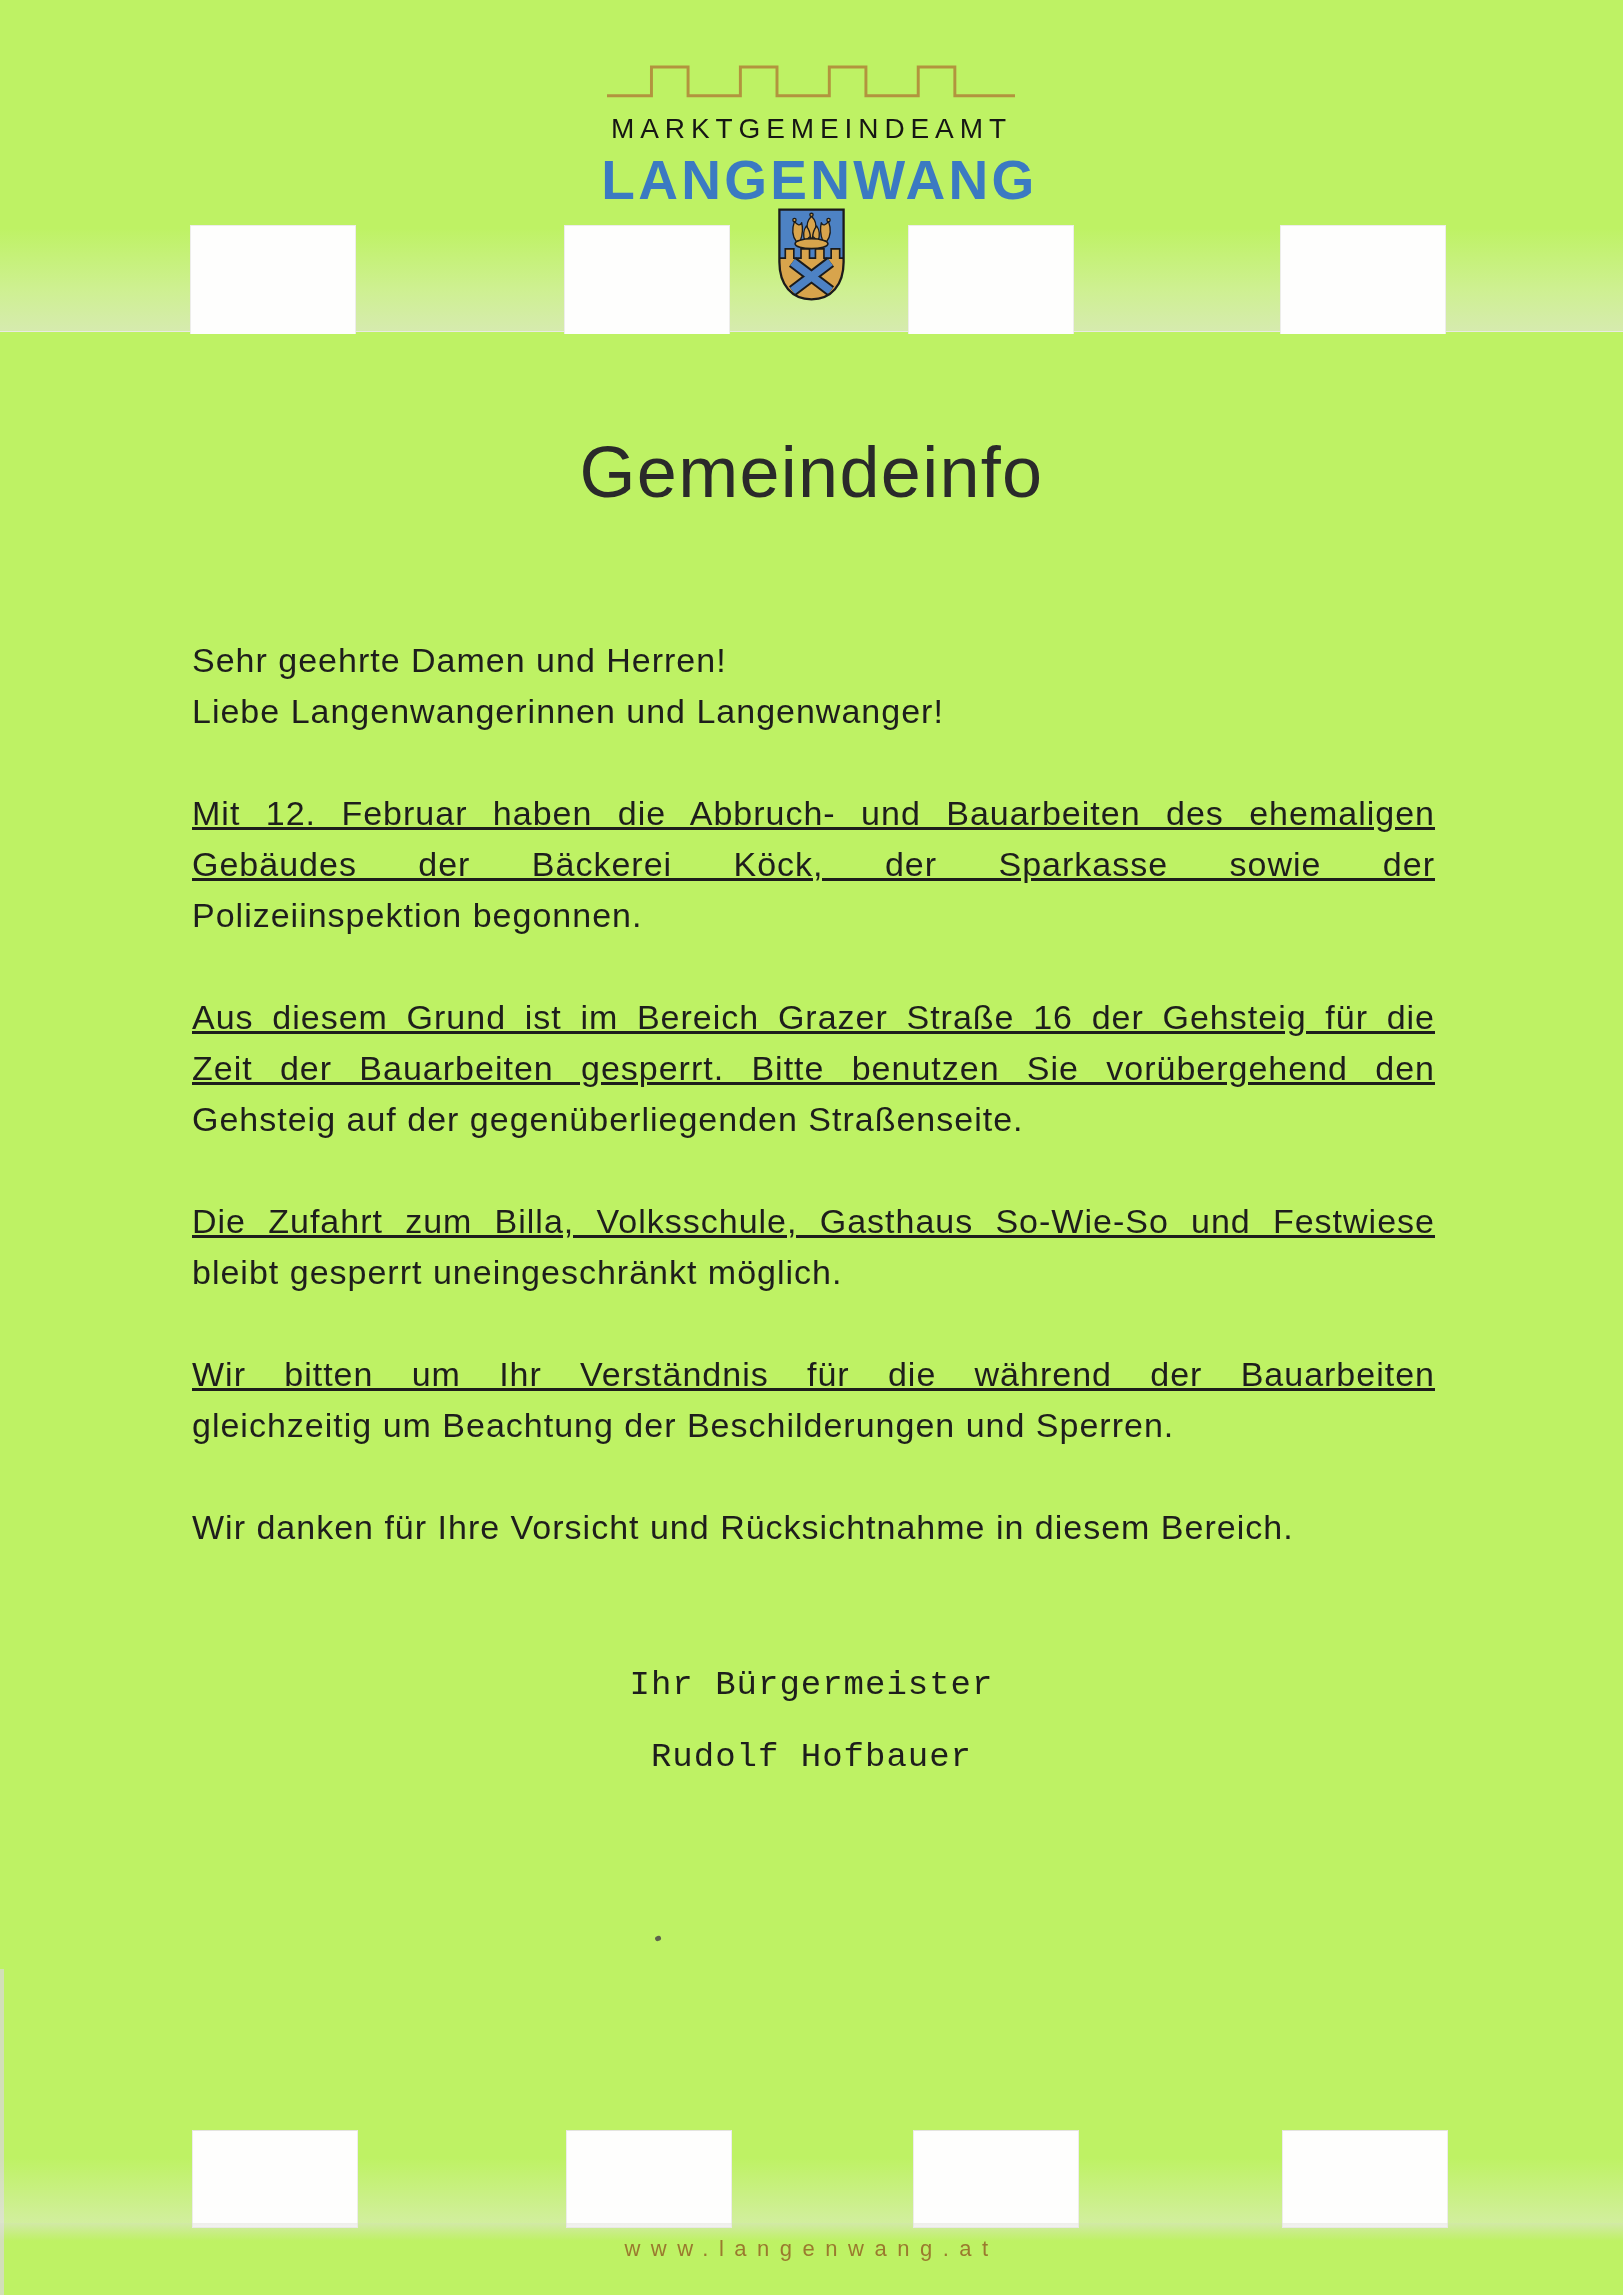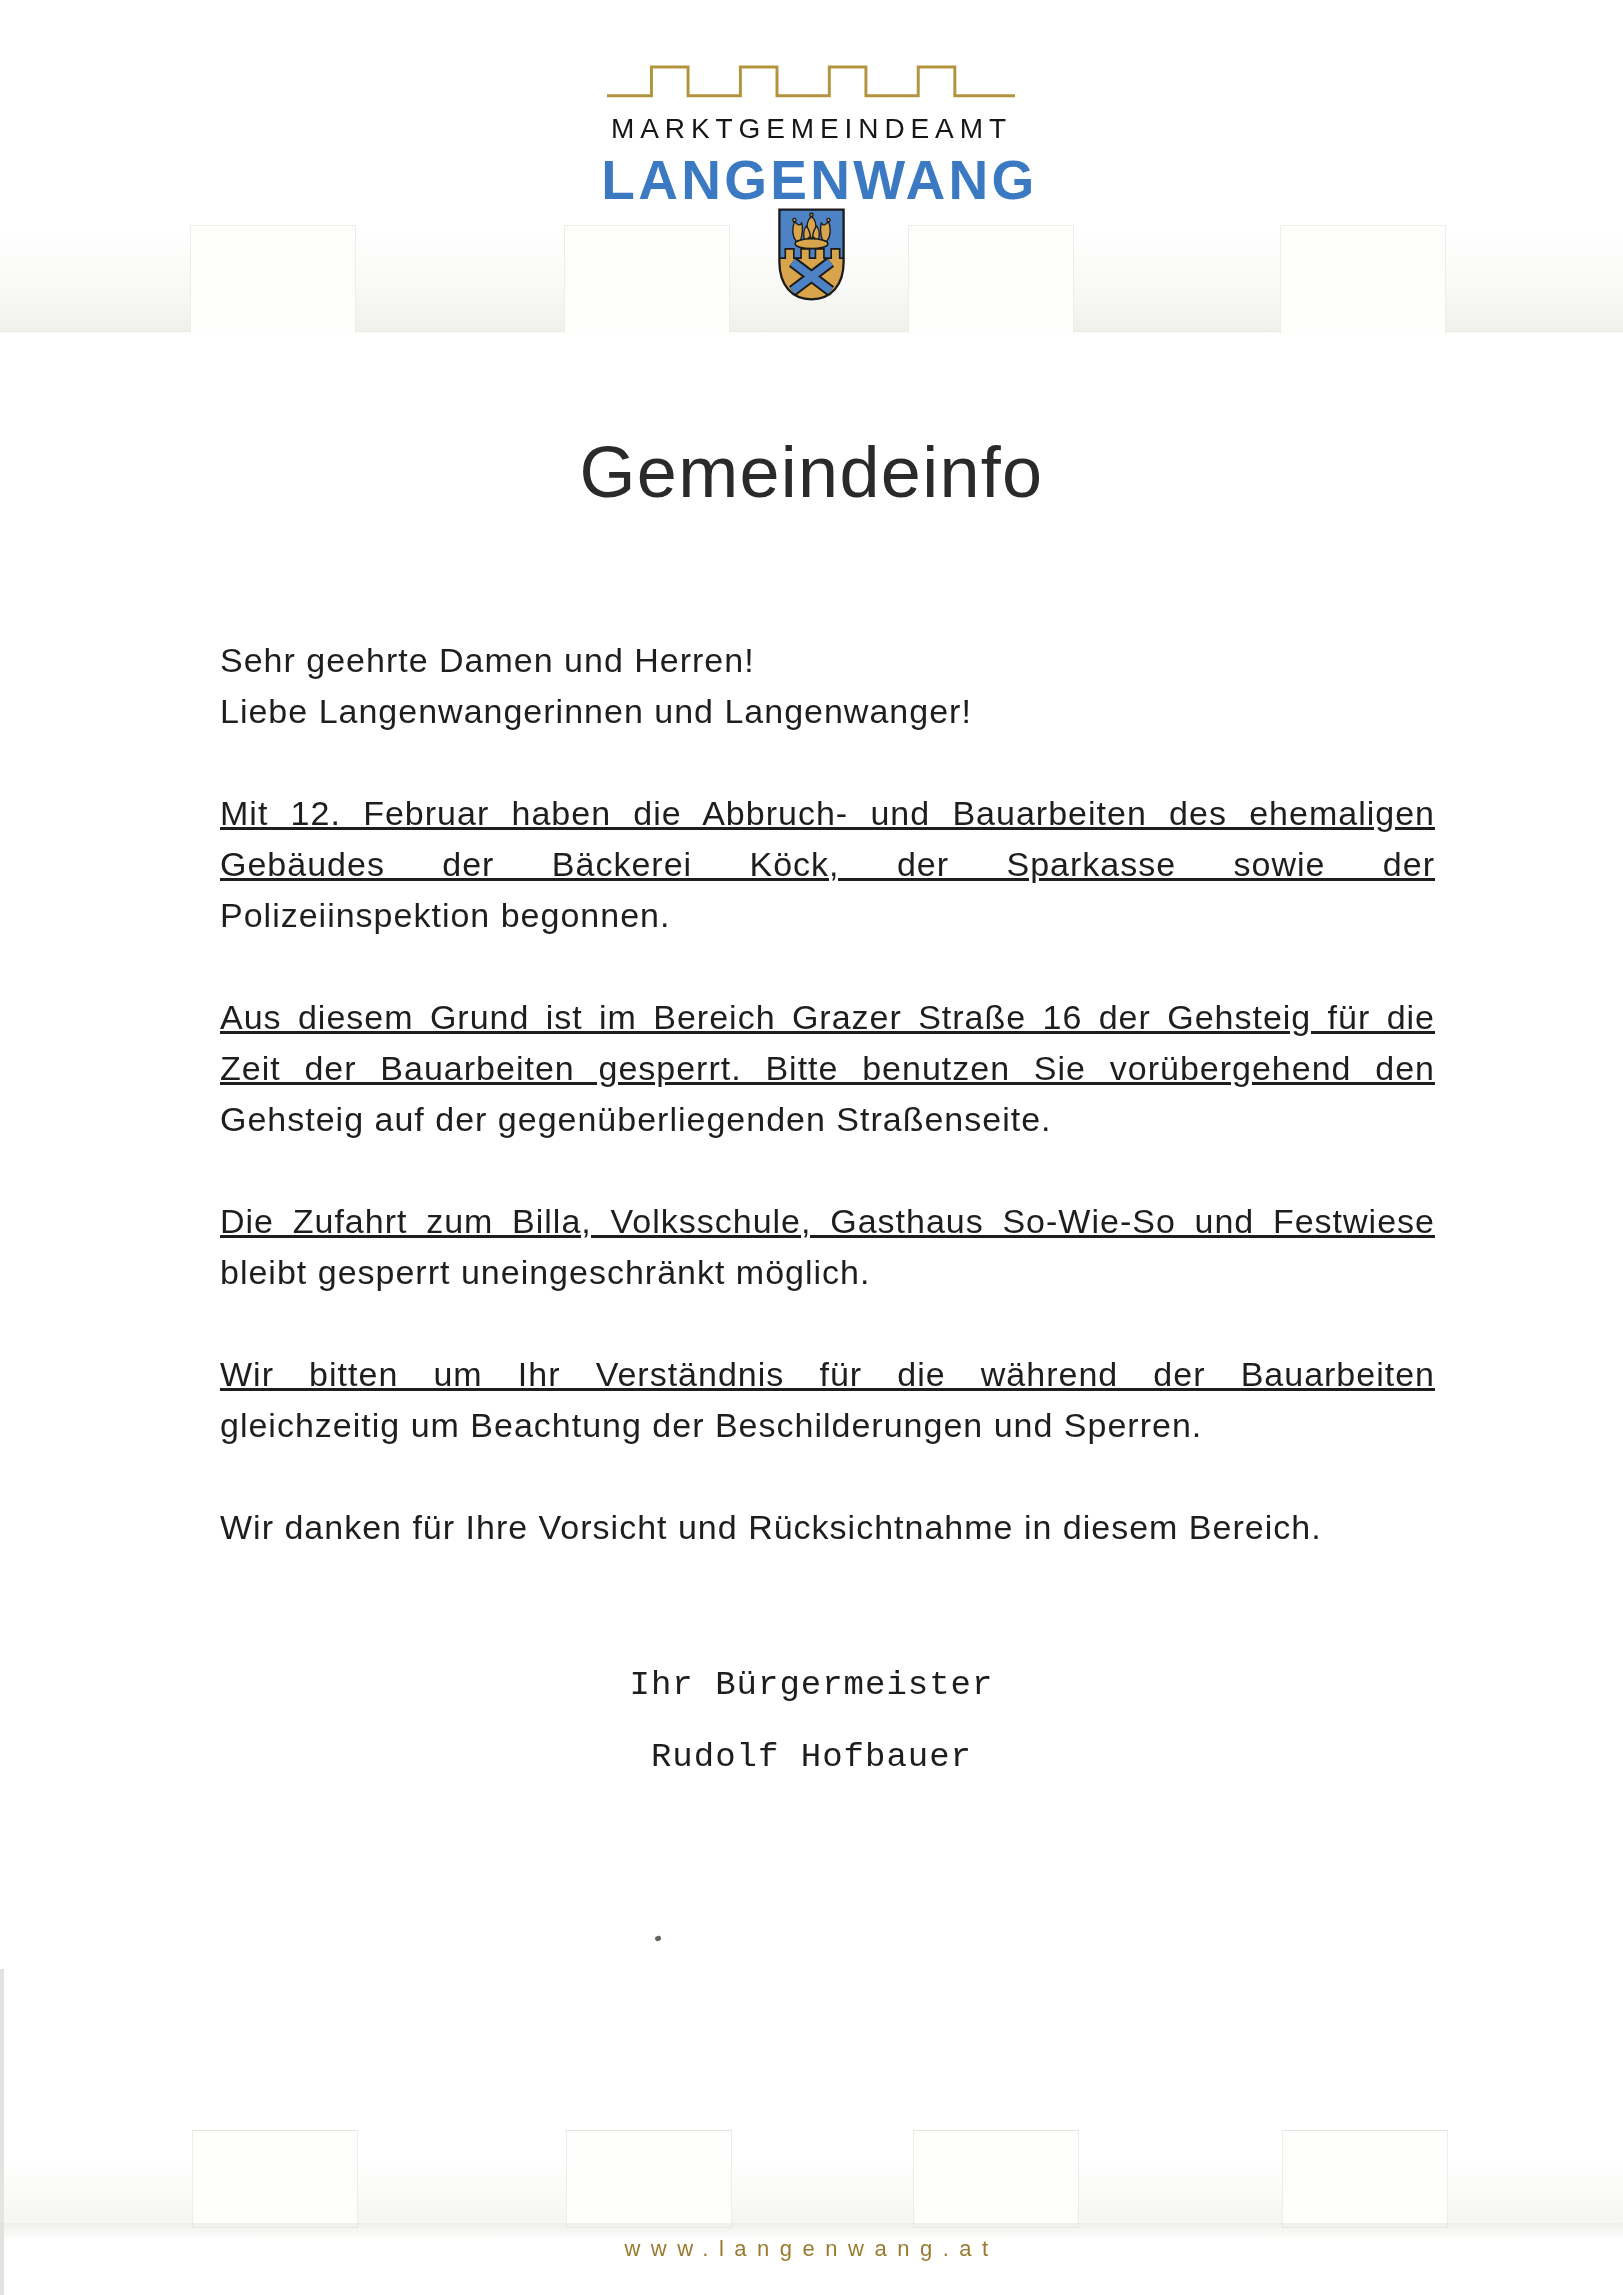--- a/index.html
+++ b/index.html
@@ -1,21 +1,21 @@
 <!DOCTYPE html>
 <html style="font-size:10.5px"><head>
 <meta charset="utf-8">
 <style>
   html, body { margin: 0; padding: 0; background: #e9e9e9; }
   .page {
     position: relative;
     width: 1623px;
     height: 2295px;
     margin: 0 auto;
-    background: #ffffff;
+    background: #bef264;
     overflow: hidden;
     font-family: "Liberation Sans", sans-serif;
     color: #1e1e1c;
   }
 
   
   .wm-top {
     position: absolute; left: 0; top: 228px; width: 100%; height: 103px;
     background: linear-gradient(180deg, rgba(238,238,232,0) 0%, rgba(236,236,230,0.35) 60%, rgba(230,230,224,0.6) 100%);
     border-bottom: 1.3px solid #eaeae4;
@@ -66,21 +66,21 @@
     text-align: center; font-size: 72px; line-height: 85px;
     letter-spacing: 1.3px; font-weight: 400; color: #2a2a2a;
   }
 
   
   .bodytext { font-size: 34px; line-height: 51px; letter-spacing: 1px; color: #1e1e1c; }
   .greeting  { position: absolute; left: 192px; width: 1243px; top: 635px; }
   .paragraphs { position: absolute; left: 192px; width: 1243px; top: 788px; }
   .para { margin: 0 0 51px 0; }
   .para:last-child { margin-bottom: 0; }
-  .tline { height: 51px; white-space: normal; margin-left: 28px; }
+  .tline { height: 51px; white-space: normal; }
   .tline.stretch { text-align: justify; text-align-last: justify; text-decoration: underline; }
   .tline.plain { text-align: left; }
 
   .signature {
     position: absolute; left: 0; right: 0; top: 1660px; text-align: center;
   }
   .signature .sig-line { height: 51px; font-family: Liberation Mono, monospace; }
   .signature .sig-line + .sig-line { margin-top: 21px; }
 
   

